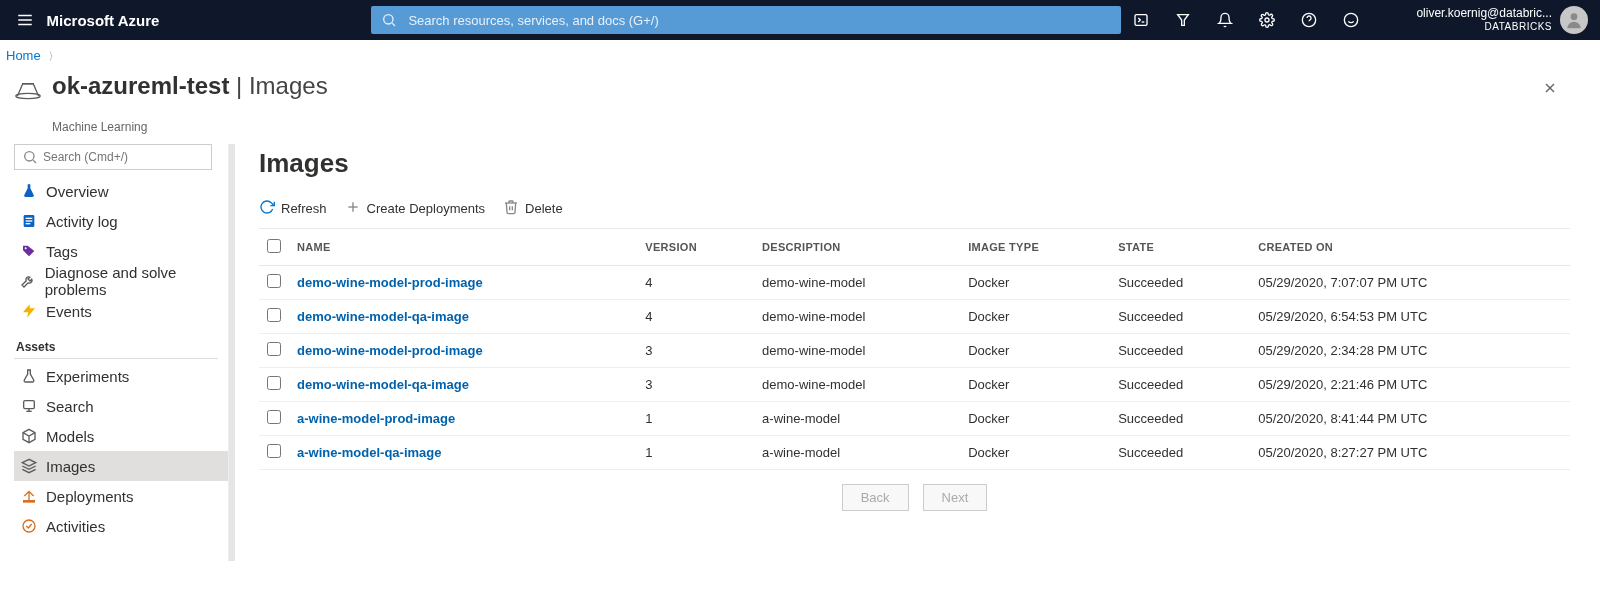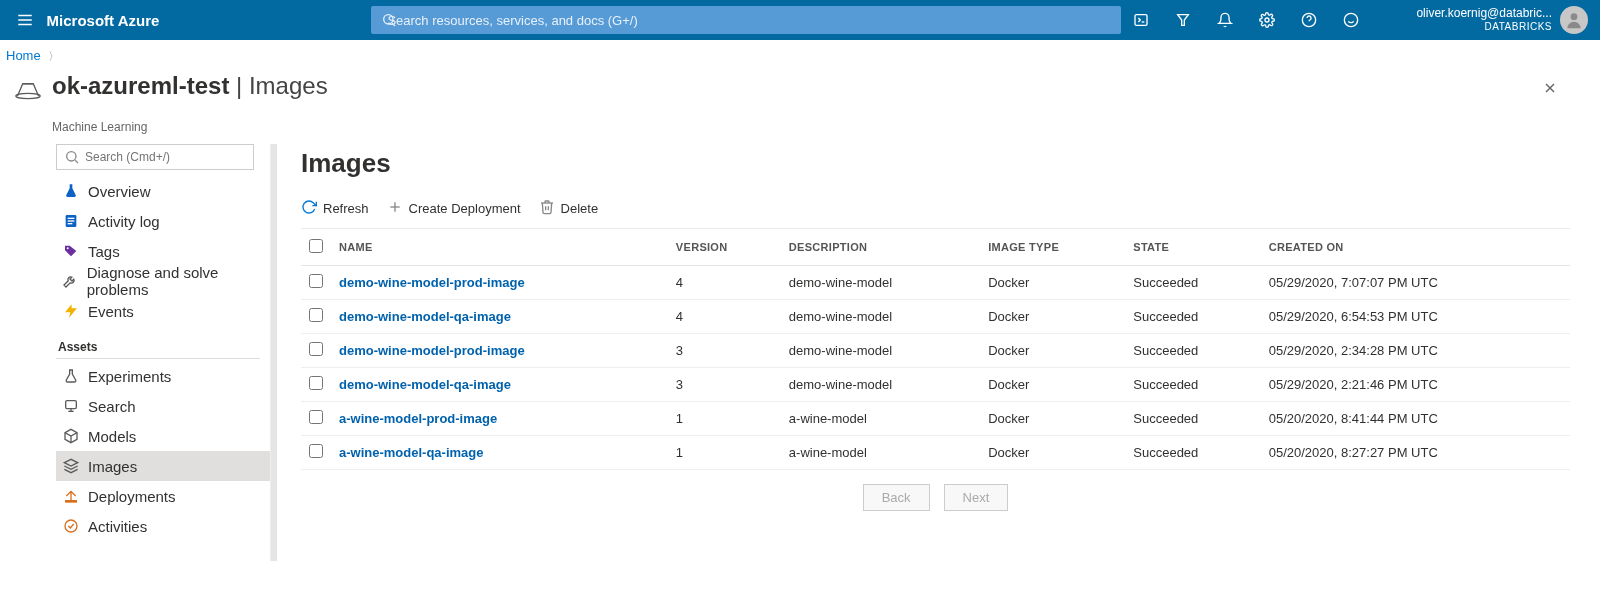--- a/index.html
+++ b/index.html
@@ -1,28 +1,28 @@
 <!DOCTYPE html>
 <html><head>
 <meta charset="utf-8">
 <style>
   * { box-sizing: border-box; margin: 0; padding: 0; font-family: "Segoe UI", -apple-system, sans-serif; }
   body { font-size: 13px; color: #323130; background: #fff; }
 
   
   .topbar {
-    height: 40px; background: #0369a1; color: #fff;
+    height: 40px; background: #0f172a; color: #fff;
     display: flex; align-items: center; padding: 0 8px;
   }
   .topbar-hamburger { width: 40px; height: 40px; display:flex; align-items:center; justify-content:center; cursor:pointer; }
   .topbar-brand { font-size: 15px; font-weight: 600; padding: 0 12px 0 4px; white-space: nowrap; }
   .topbar-search-wrap { flex: 0 0 auto; margin-left: 200px; }
   .topbar-search {
     width: 750px; height: 28px; background: #569bd6; border: none; border-radius: 2px;
-    color: #fff; padding: 0 10px 0 16px; font-size: 13px;
+    color: #fff; padding: 0 10px 0 37px; font-size: 13px;
   }
   .topbar-search::placeholder { color: #e8f0fa; }
   .search-wrap { position: relative; display:inline-block; }
   .search-wrap .search-icon-top { position:absolute; left:10px; top:6px; color:#e8f0fa; }
   .topbar-spacer { flex:1; }
   .topbar-icons { display:flex; align-items:center; gap: 2px; }
   .topbar-icon { width:40px; height:40px; display:flex; align-items:center; justify-content:center; cursor:pointer; }
   .topbar-user { display:flex; align-items:center; gap:8px; padding:0 4px 0 12px; cursor:pointer; }
   .topbar-user-text { text-align:right; line-height:1.15; font-size:12px;margin-left:33px; }
   .topbar-user-text .email { max-width:170px; overflow:hidden; text-overflow:ellipsis; white-space:nowrap; }
@@ -38,21 +38,21 @@
   
   .blade-header { display:flex; align-items:flex-start; padding: 6px 14px 10px; }
   .blade-icon { margin-right:10px; margin-top:6px; }
   .blade-title-wrap { flex:1; }
   .blade-title { font-size:24px; font-weight:600; }
   .blade-title .thin { font-weight:400; color:#444; }
   .blade-subtitle { font-size:12px; color:#666; margin-top:20px; }
   .blade-close { width:32px; height:32px; display:flex; align-items:center; justify-content:center; cursor:pointer; color:#666; font-size:16px; margin-right:20px;}
 
   
-  .blade-body { display:flex;padding-left:42px; }
+  .blade-body { display:flex; }
 
   
   .sidebar { width:228px; flex:0 0 228px; padding: 0 0 20px 14px; position:relative;}
   .sidebar-search {
     width:198px; height:26px; border:1px solid #ccc; padding:0 8px 0 28px; font-size:12px;
   }
   .sidebar-search-wrap { position:relative; margin-bottom:6px; display:flex; align-items:center;}
   .sidebar-search-wrap .sicon { position:absolute; left:8px; top:5px; color:#888; }
   .collapse-chevrons { position:absolute; right:-4px; top:4px; color:#888; cursor:pointer; font-size:11px; letter-spacing:-3px;}
   .nav-item { display:flex; align-items:center; height:30px; padding-left:6px; cursor:pointer; font-size:15px; color:#323130;}
@@ -321,21 +321,21 @@
               <path d="M23 4v6h-6"></path>
               <path d="M20.49 15a9 9 0 1 1-2.12-9.36L23 10"></path>
             </svg></span>
         <span>Refresh</span>
       </div>
       <div class="cmd">
         <span class="ci gray"><svg class="svg16" viewBox="0 0 24 24" fill="none" stroke="currentColor" stroke-width="2">
               <line x1="12" y1="5" x2="12" y2="19"></line>
               <line x1="5" y1="12" x2="19" y2="12"></line>
             </svg></span>
-        <span>Create Deployment</span>
+        <span>Create Deployments</span>
       </div>
       <div class="cmd">
         <span class="ci gray"><svg class="svg16" viewBox="0 0 24 24" fill="none" stroke="currentColor" stroke-width="2">
               <polyline points="3 6 5 6 21 6"></polyline>
               <path d="M19 6l-1 14a2 2 0 0 1-2 2H8a2 2 0 0 1-2-2L5 6"></path>
               <path d="M10 11v6M14 11v6"></path>
               <path d="M9 6V4a1 1 0 0 1 1-1h4a1 1 0 0 1 1 1v2"></path>
             </svg></span>
         <span>Delete</span>
       </div>

